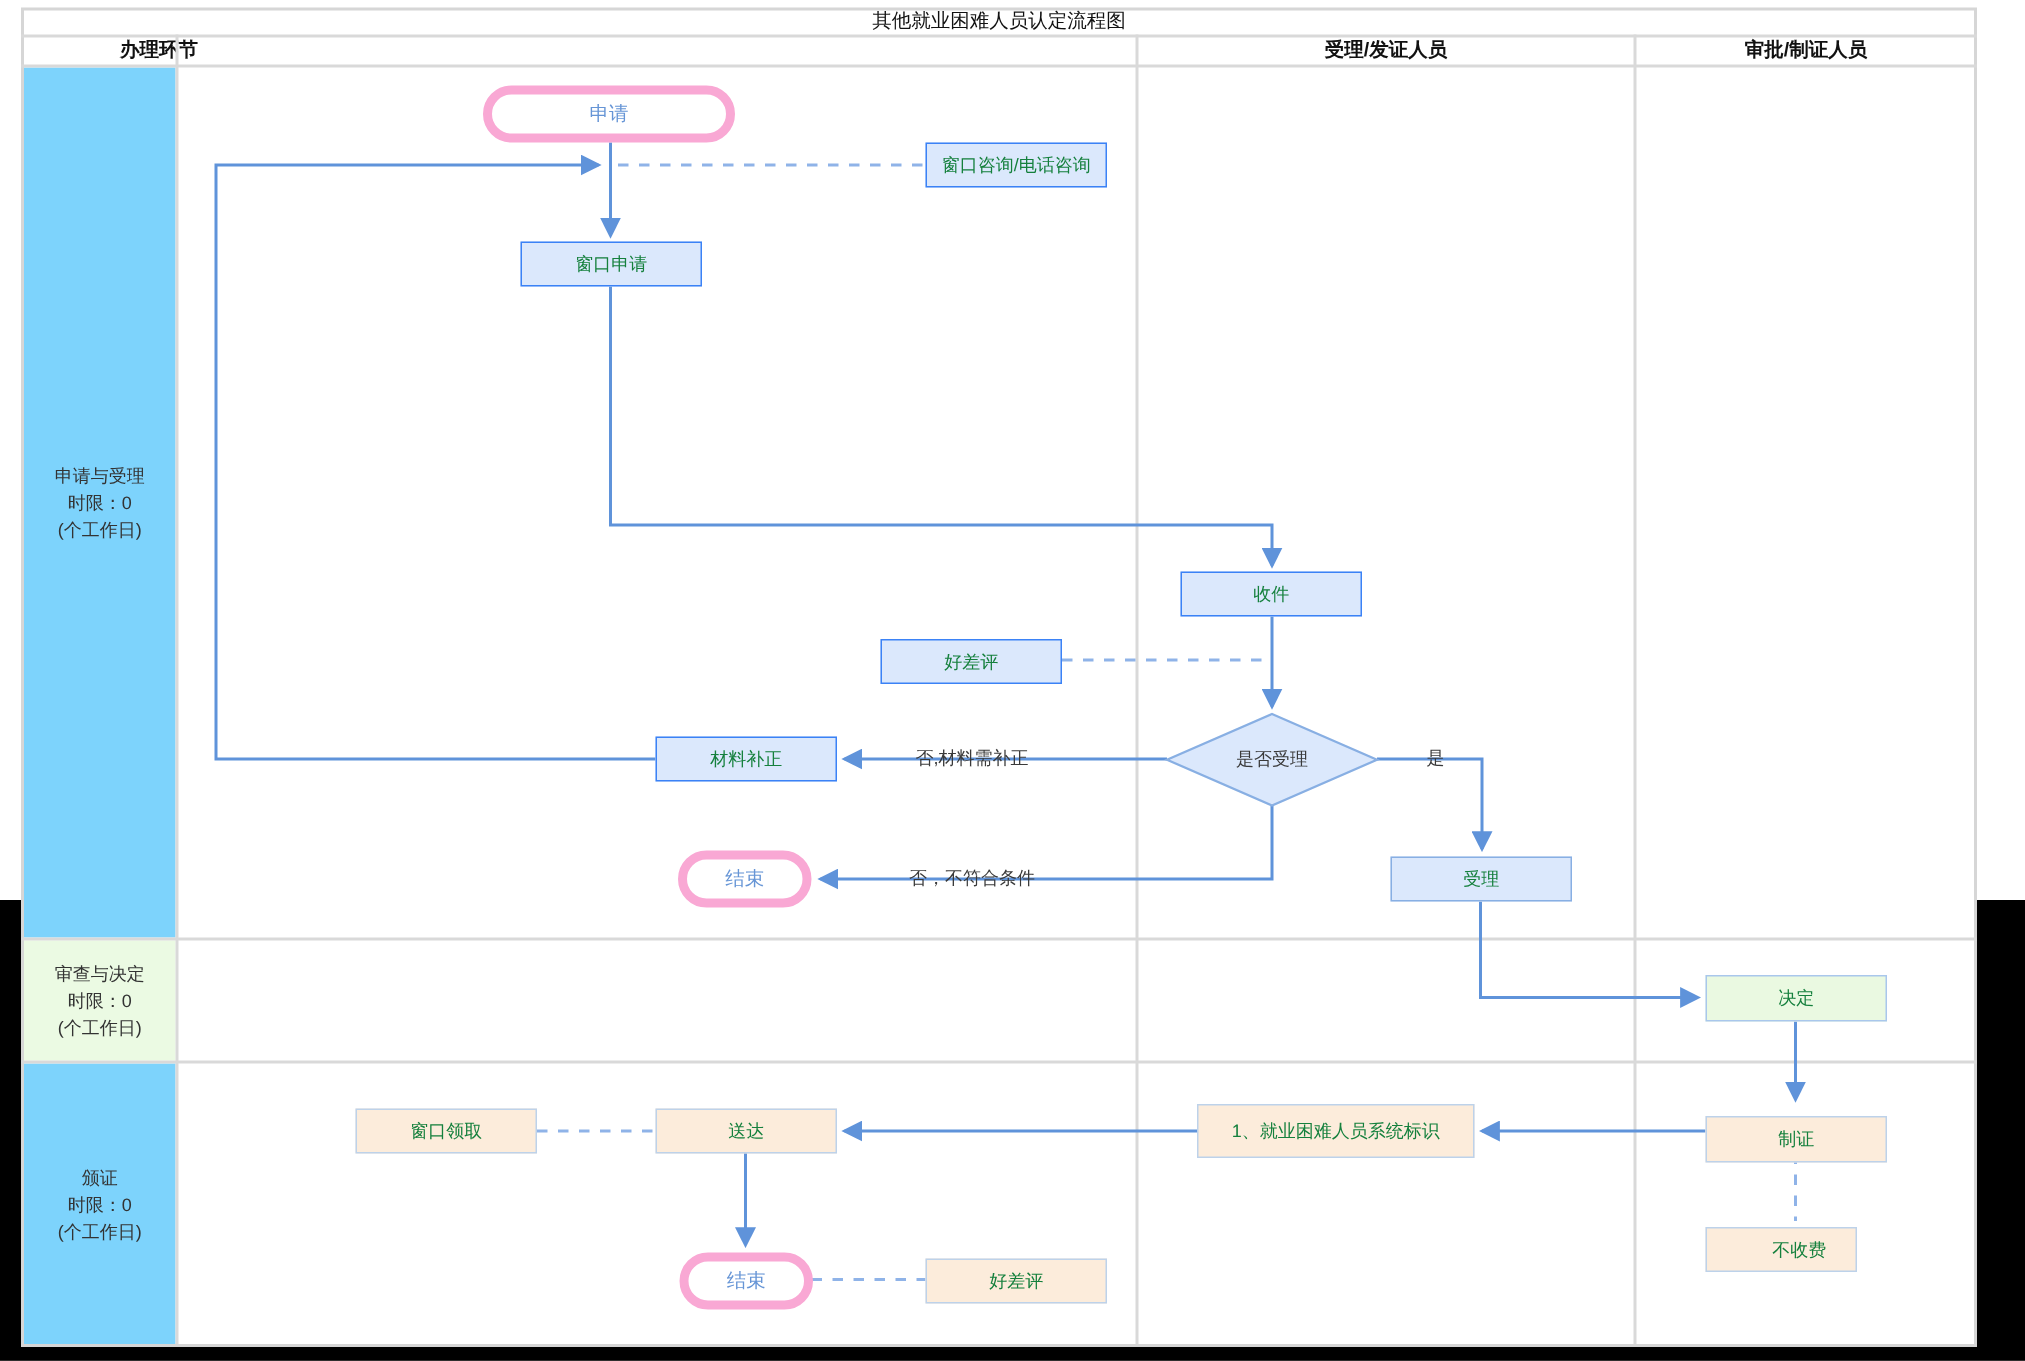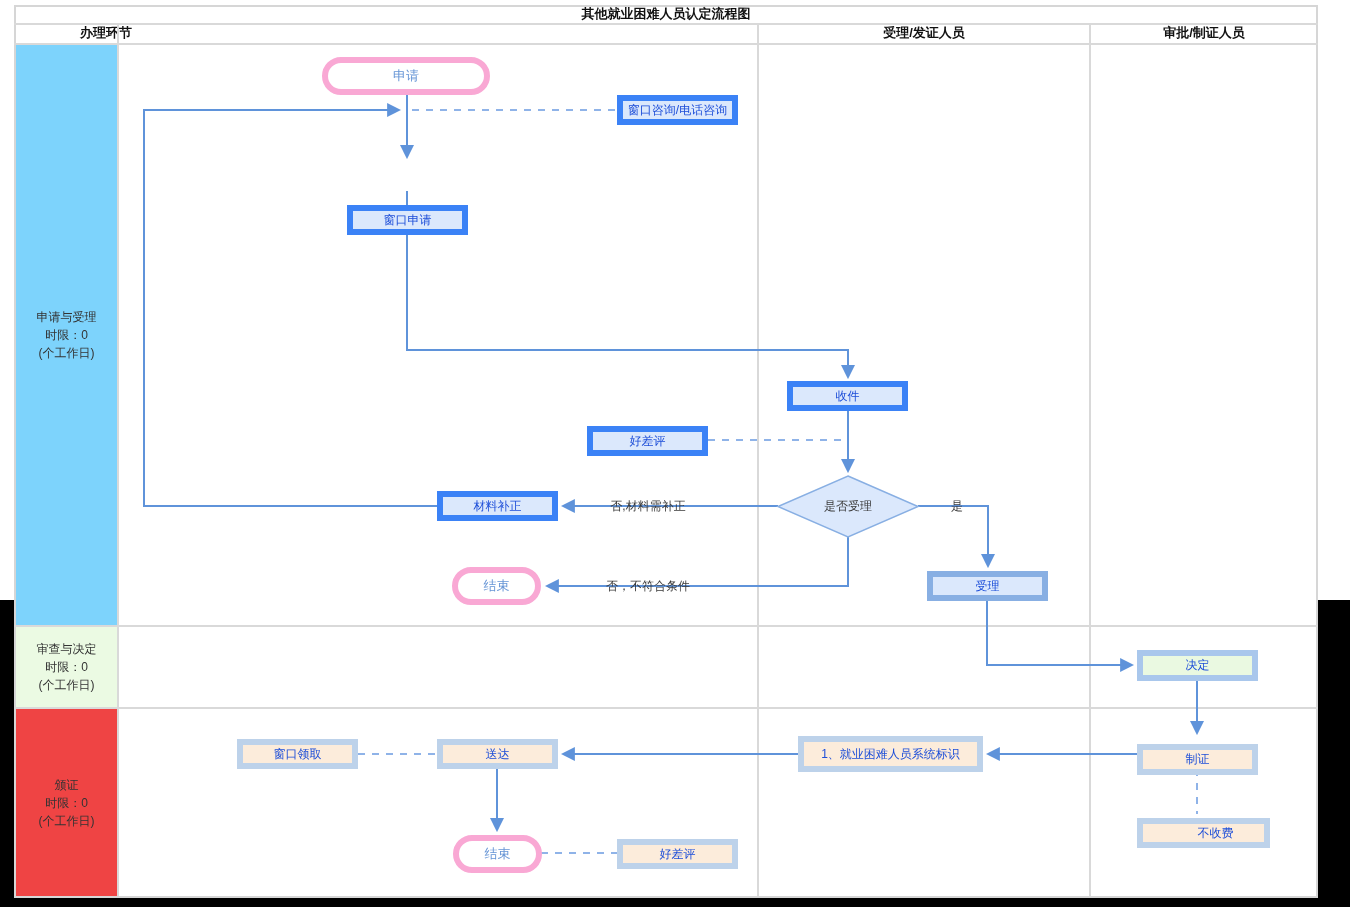--- a/index.html
+++ b/index.html
@@ -2,33 +2,33 @@
 <html><head>
 <meta charset="utf-8">
 <style>
   html,body{margin:0;padding:0;background:#000;}
   .screen{position:relative;width:1350px;height:907px;background:#000;overflow:hidden;
           font-family:"Liberation Sans","DejaVu Sans",sans-serif;-webkit-font-smoothing:antialiased;}
   .white-top{position:absolute;left:0;top:0;width:1350px;height:600px;background:#fff;z-index:0;}
   .frame{position:absolute;left:14px;top:5px;width:1304px;height:893px;background:#fff;
          border:2px solid #d6d6d6;box-sizing:border-box;z-index:1;}
   .title-row{position:absolute;left:14px;top:5px;width:1304px;height:18px;display:flex;
-             align-items:center;justify-content:center;font-size:13px;font-weight:bold;color:#111;z-index:3;}
+             align-items:center;justify-content:center;font-size:13px;font-weight:normal;color:#111;z-index:3;}
   .hcell{position:absolute;top:23px;height:20px;display:flex;align-items:center;justify-content:center;
          font-size:13px;font-weight:bold;color:#111;z-index:3;}
   .lanecell{position:absolute;left:16px;width:101px;display:flex;flex-direction:column;
             align-items:center;justify-content:center;z-index:2;font-size:12px;color:#333;line-height:18px;text-align:center;}
   .lane-blue{background:#7dd3fc;}
   .lane-green{background:#ebfae3;}
-  .lane-peach{background:#ef4444;justify-content:center;}
+  .lane-peach{background:#7dd3fc;justify-content:center;}
   .hline{position:absolute;background:#d9d9d9;height:2px;z-index:3;}
   .vline{position:absolute;background:#d9d9d9;width:2px;z-index:3;}
   .edges{position:absolute;left:0;top:0;z-index:4;pointer-events:none;}
   .node{position:absolute;box-sizing:border-box;display:flex;align-items:center;justify-content:center;
-        font-size:12px;color:#1d4ed8;border:6px solid #3b82f6;z-index:5;text-align:center;}
+        font-size:12px;color:#15803d;border:1px solid #3b82f6;z-index:5;text-align:center;}
   .blue{background:#dbe8fc;}
   .strongb{border-color:#88afe3;}
   .green{background:#eaf9e1;border-color:#a9c7ec;}
   .peach{background:#fcecdb;border-color:#bdd2ea;}
   .pill{position:absolute;box-sizing:border-box;display:flex;align-items:center;justify-content:center;
         background:#fff;border:6px solid #f9a8d4;border-radius:19px;color:#6695d6;font-size:13px;z-index:5;}
   .dlabel{position:absolute;z-index:6;display:flex;align-items:center;justify-content:center;
           font-size:12px;color:#3a3a3a;}
   .elabel{position:absolute;transform:translate(-50%,-50%);font-size:12px;color:#3a3a3a;
           white-space:nowrap;z-index:6;}
@@ -94,30 +94,30 @@
       <path d="M708,440 L848,440"></path>
       <path d="M358,754 L437,754"></path>
       <path d="M541,853 L617,853"></path>
       <path d="M1197,769 L1197,814"></path>
     </g>
     <polygon points="848,476 918,506.5 848,537 778,506.5" fill="#dbe8fc" stroke="#88afe3" stroke-width="1.5"></polygon>
   </svg>
 
   <div class="pill" style="left:322px;top:57px;width:168px;height:38px;">申请</div>
   <div class="node blue" style="left:617px;top:95px;width:121px;height:30px;">窗口咨询/电话咨询</div>
-  <div class="node blue" style="left:347px;top:161px;width:121px;height:30px;margin-top:44px;">窗口申请</div>
+  <div class="node blue" style="left:347px;top:161px;width:121px;height:30px;">窗口申请</div>
   <div class="node blue" style="left:787px;top:381px;width:121px;height:30px;">收件</div>
   <div class="node blue" style="left:587px;top:426px;width:121px;height:30px;">好差评</div>
   <div class="dlabel" style="left:778px;top:476px;width:140px;height:61px;">是否受理</div>
   <div class="node blue" style="left:437px;top:491px;width:121px;height:30px;">材料补正</div>
   <div class="pill" style="left:452px;top:567px;width:89px;height:38px;">结束</div>
   <div class="node blue strongb" style="left:927px;top:571px;width:121px;height:30px;">受理</div>
   <div class="node green" style="left:1137px;top:650px;width:121px;height:31px;">决定</div>
   <div class="node peach" style="left:1137px;top:744px;width:121px;height:31px;">制证</div>
-  <div class="node peach" style="left:1137px;top:818px;width:133px;height:30px;padding-left:24px;">不收费</div>
+  <div class="node peach" style="left:1137px;top:818px;width:101px;height:30px;padding-left:24px;">不收费</div>
   <div class="node peach" style="left:798px;top:736px;width:185px;height:36px;">1、就业困难人员系统标识</div>
   <div class="node peach" style="left:437px;top:739px;width:121px;height:30px;">送达</div>
   <div class="node peach" style="left:237px;top:739px;width:121px;height:30px;">窗口领取</div>
   <div class="pill" style="left:453px;top:835px;width:89px;height:38px;">结束</div>
   <div class="node peach" style="left:617px;top:839px;width:121px;height:30px;">好差评</div>
 
   <div class="elabel" style="left:648px;top:506px;">否,材料需补正</div>
   <div class="elabel" style="left:957px;top:506px;">是</div>
   <div class="elabel" style="left:648px;top:586px;">否，不符合条件</div>
 </div>

